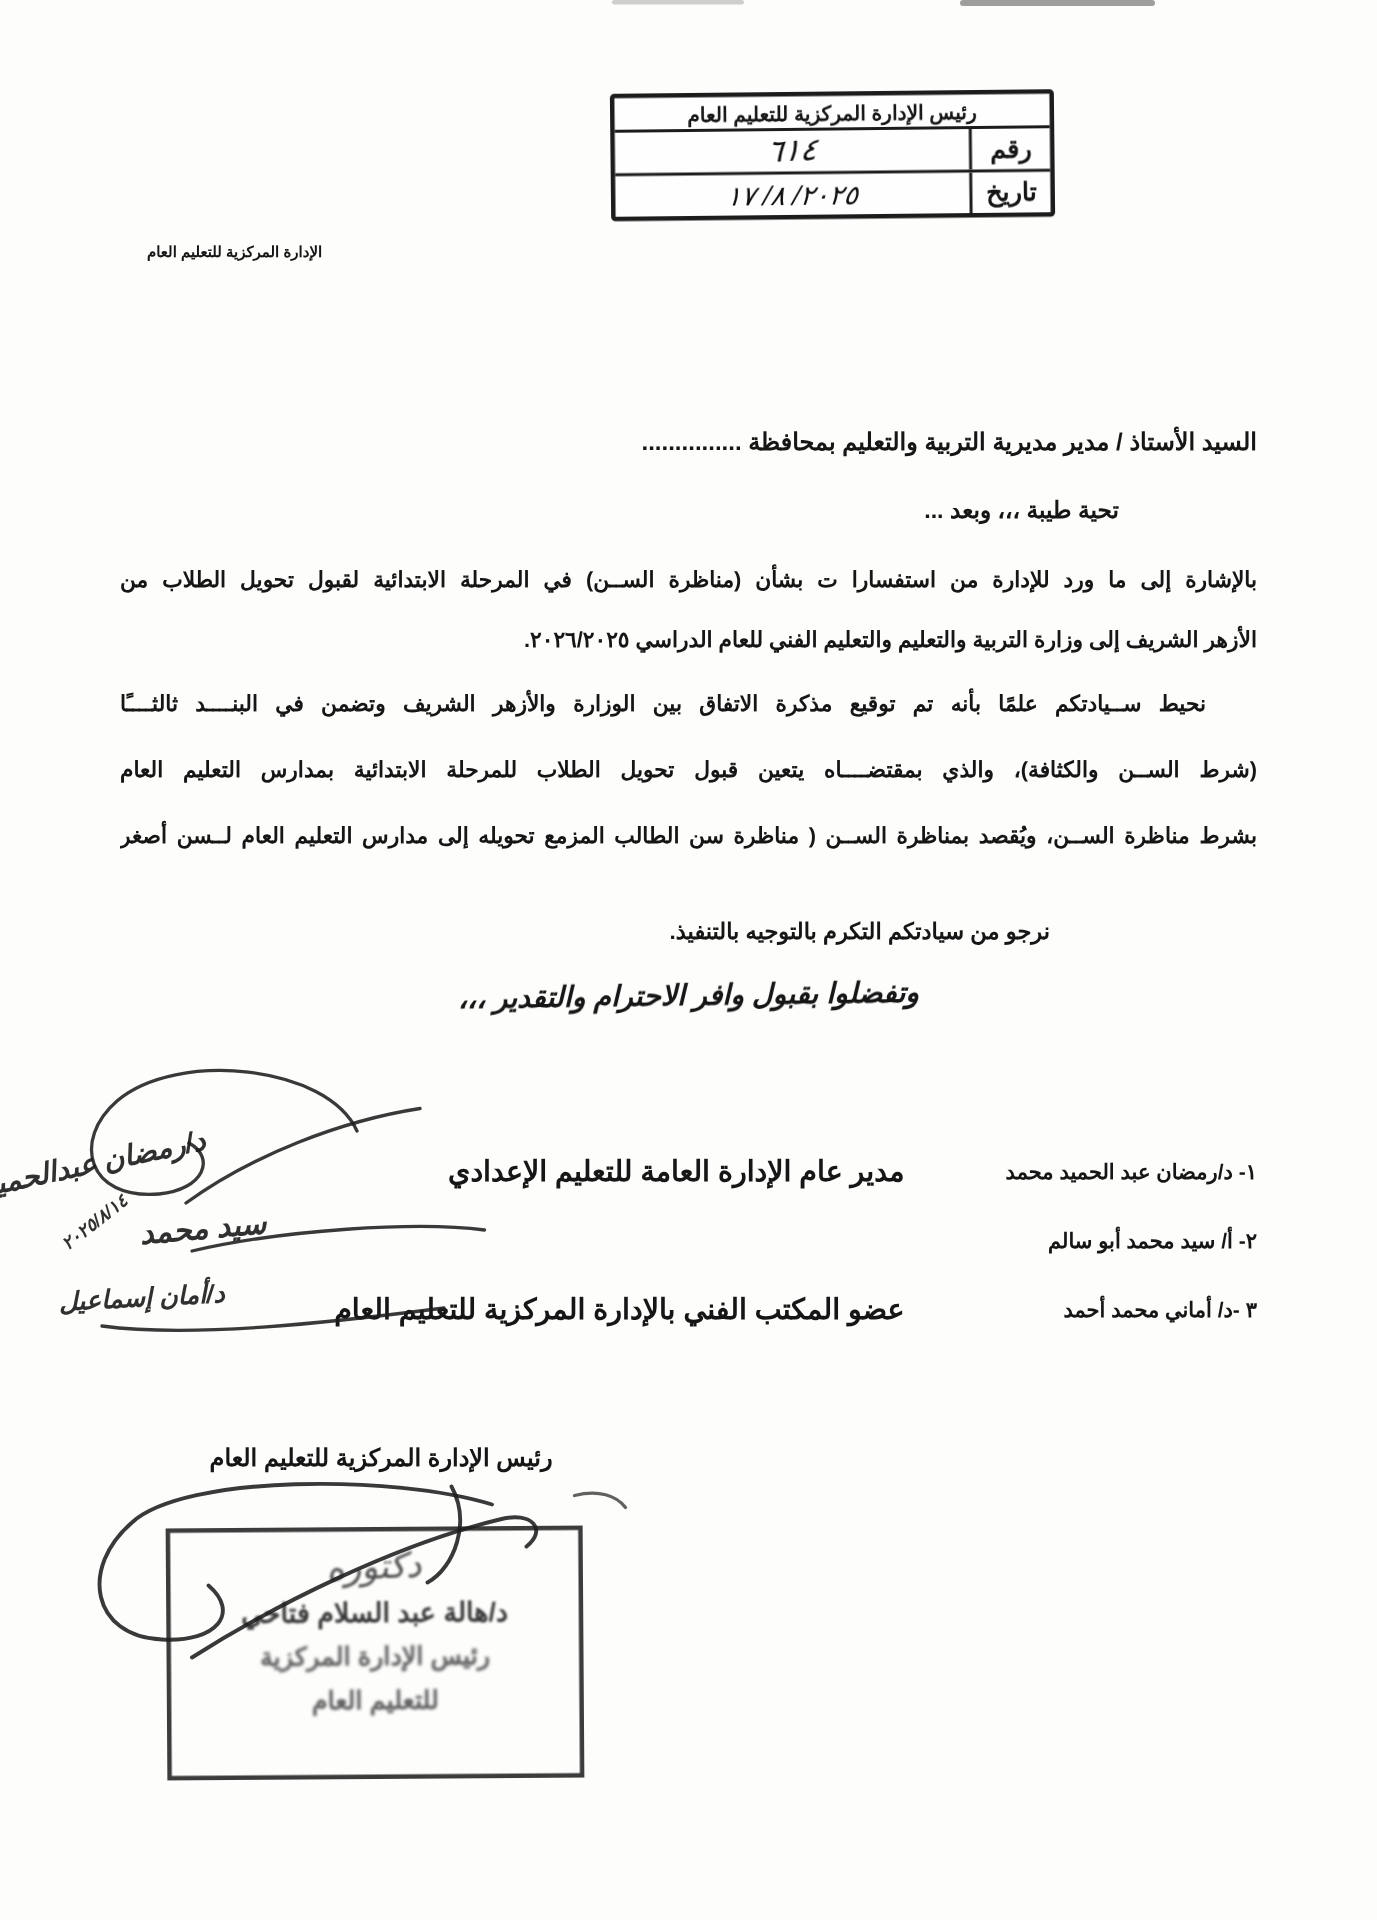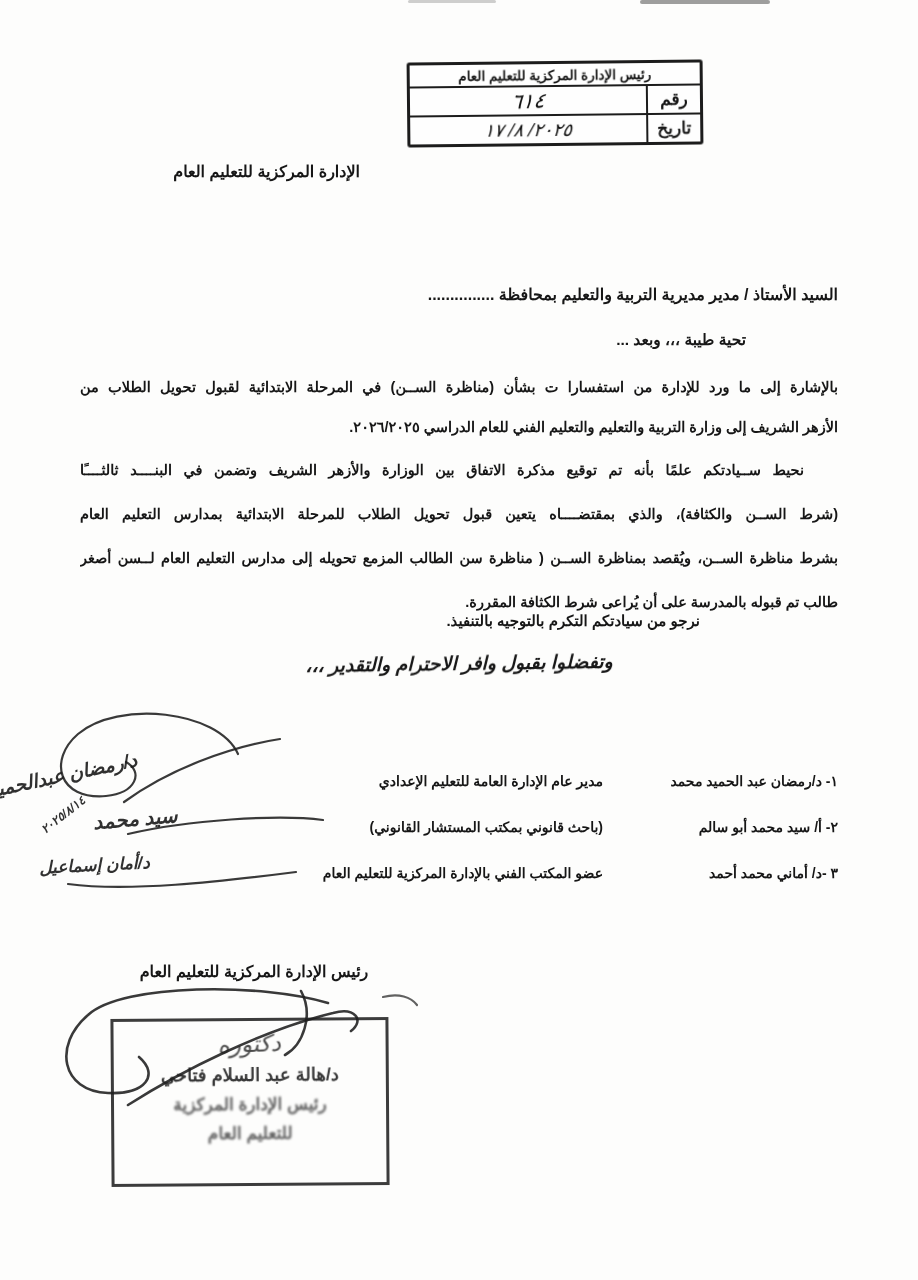--- a/index.html
+++ b/index.html
@@ -41,21 +41,21 @@
   .emblem{position:absolute;left:738px;top:98px;width:134px;text-align:center;}
   .eagle{display:block;margin:0 auto;filter:blur(.5px);opacity:.88;}
   .emb-country{font-size:6.5px;color:#5c5c5c;filter:blur(.4px);margin-top:2px;white-space:nowrap;}
   .emb-ministry{
     font-size:19px;font-weight:700;color:#2e2e2e;margin-top:1px;
     filter:blur(.8px);transform:scaleY(1.08) rotate(-.5deg);white-space:nowrap;
   }
   
   .dept{
     position:absolute;left:98px;top:162px;width:262px;
-    font-size:16px;font-weight:700;text-align:right;
+    font-size:10px;font-weight:700;text-align:left;
     filter:blur(.2px);white-space:nowrap;
   }
   
   .lt{position:absolute;right:80px;width:758px;}
   .addressee{top:285px;font-size:16px;font-weight:700;white-space:nowrap;}
   .greeting{top:331px;font-size:15.5px;font-weight:700;padding-right:92px;}
   .para .line{
     font-size:14.5px;font-weight:700;height:40px;line-height:40px;
     overflow:hidden;text-align:right;
   }
@@ -67,21 +67,21 @@
   .request{top:612px;font-size:15px;font-weight:700;padding-right:138px;}
   .closing{
     top:652px;text-align:center;font-size:19px;font-weight:700;font-style:italic;
     transform:rotate(-.8deg);filter:blur(.2px);
   }
   
   .c-title{top:720px;font-size:15.5px;font-weight:700;text-align:right;padding-right:48px;}
   .c-rows{top:758px;}
   .c-row{display:flex;height:46px;align-items:center;}
   .c-name{flex:0 0 235px;font-size:14px;font-weight:700;white-space:nowrap;}
-  .c-role{flex:0 0 350px;font-size:14px;font-weight:700;text-align:right;white-space:nowrap;}
+  .c-role{flex:0 0 350px;font-size:19px;font-weight:700;text-align:right;white-space:nowrap;}
   
   .sig-svg{position:absolute;overflow:visible;}
   .sig-stroke{fill:none;stroke:#1e1e1e;stroke-width:2.2;stroke-linecap:round;opacity:.88;}
   .sig-text{fill:#1a1a1a;font-style:italic;font-weight:600;opacity:.9;}
   
   .footer-title{
     position:absolute;left:98px;top:962px;width:312px;
     font-size:16px;font-weight:700;text-align:center;white-space:nowrap;filter:blur(.2px);
   }
   .bottom-stamp{
@@ -122,34 +122,32 @@
 
   <div class="lt para p1" style="position:absolute;">
     <div class="line fill">بالإشارة إلى ما ورد للإدارة من استفسارا ت بشأن (مناظرة الســن) في المرحلة الابتدائية لقبول تحويل الطلاب من</div>
     <div class="line">الأزهر الشريف إلى وزارة التربية والتعليم والتعليم الفني للعام الدراسي ٢٠٢٦/٢٠٢٥.</div>
   </div>
 
   <div class="lt para p2" style="position:absolute;">
     <div class="line fill indent">نحيط ســيادتكم علمًا بأنه تم توقيع مذكرة الاتفاق بين الوزارة والأزهر الشريف وتضمن في البنــــد ثالثــــًا</div>
     <div class="line fill">(شرط الســن والكثافة)، والذي بمقتضــــاه يتعين قبول تحويل الطلاب للمرحلة الابتدائية بمدارس التعليم العام</div>
     <div class="line fill">بشرط مناظرة الســن، ويُقصد بمناظرة الســن ( مناظرة سن الطالب المزمع تحويله إلى مدارس التعليم العام لــسن أصغر</div>
-    <div class="line">طالب تم قبوله بالمدرسة على أن يُراعى شرط الكثافة المقررة.</div>
   </div>
 
   <div class="lt request" style="position:absolute;">نرجو من سيادتكم التكرم بالتوجيه بالتنفيذ.</div>
   <div class="lt closing" style="position:absolute;">وتفضلوا بقبول وافر الاحترام والتقدير ،،،</div>
 
   <div class="lt c-rows" style="position:absolute;">
     <div class="c-row">
       <div class="c-name">١- د/رمضان عبد الحميد محمد</div>
       <div class="c-role">مدير عام الإدارة العامة للتعليم الإعدادي</div>
     </div>
     <div class="c-row">
       <div class="c-name">٢- أ/ سيد محمد أبو سالم</div>
-      <div class="c-role">(باحث قانوني بمكتب المستشار القانوني)</div>
     </div>
     <div class="c-row">
       <div class="c-name">٣ -د/ أماني محمد أحمد</div>
       <div class="c-role">عضو المكتب الفني بالإدارة المركزية للتعليم العام</div>
     </div>
   </div>
 
   <svg class="sig-svg" style="left:28px;top:692px;" width="340" height="212" viewBox="0 0 340 212">
     <path class="sig-stroke" d="M210 62 C 190 18, 90 8, 50 42 C 20 68, 30 108, 78 104 C 108 101, 116 80, 98 70"></path>
     <path class="sig-stroke" d="M96 110 C 140 78, 200 55, 252 47"></path>

